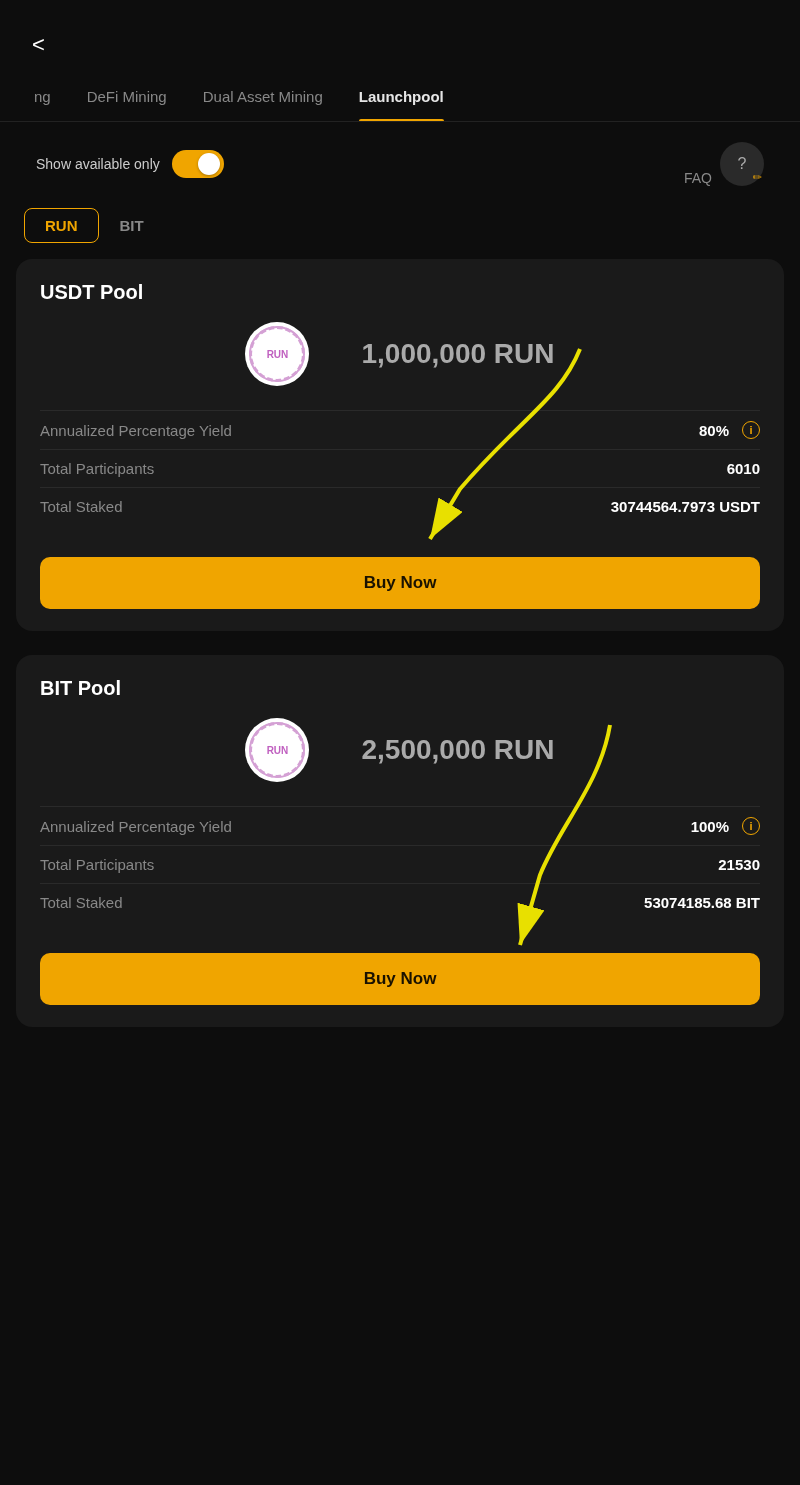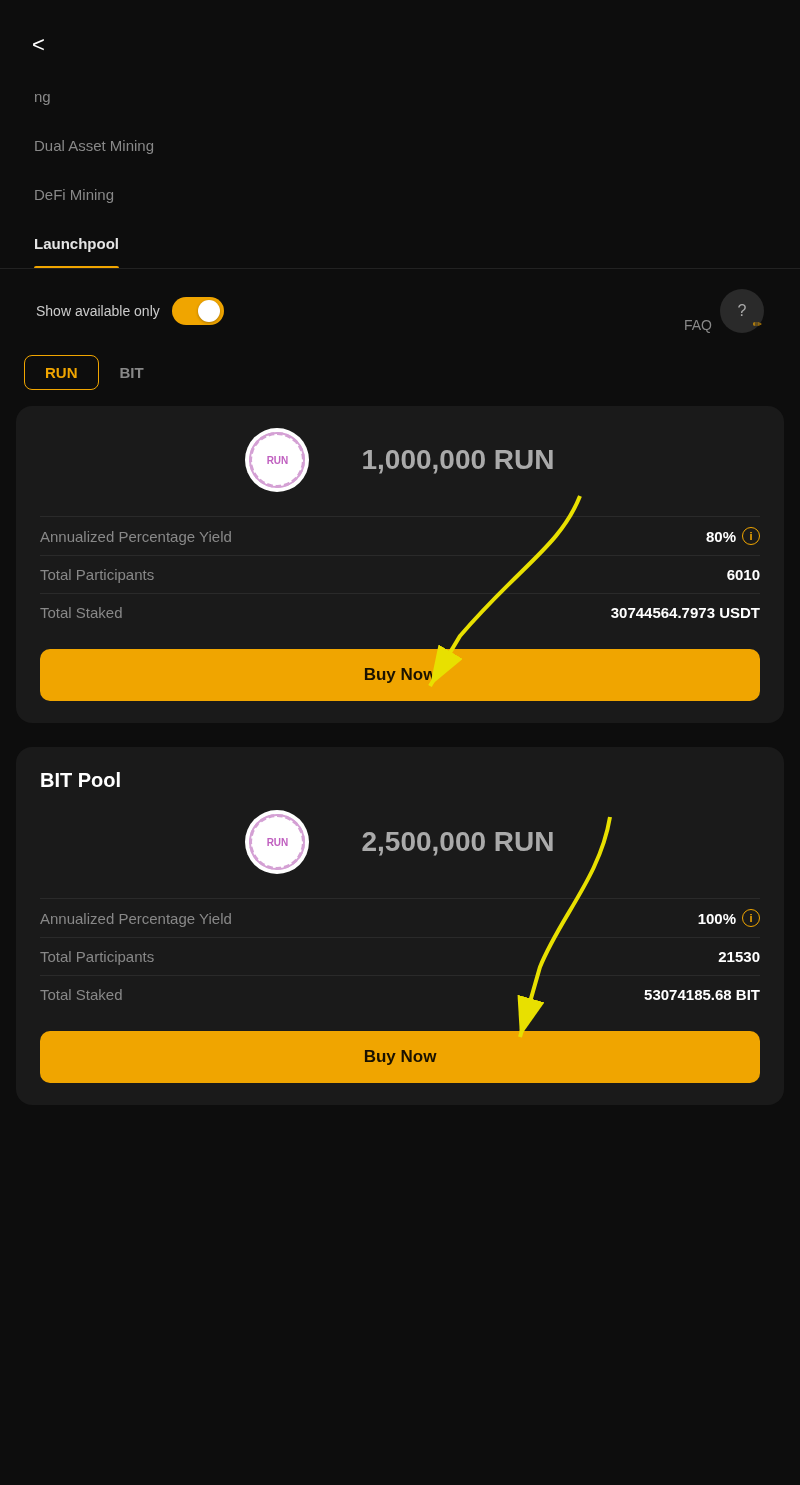--- a/index.html
+++ b/index.html
@@ -23,26 +23,25 @@
       color: #fff;
       background: none;
       border: none;
       cursor: pointer;
       padding: 4px 8px;
     }
 
     
     .tab-bar {
       display: flex;
-      align-items: flex-start;
+      align-items: flex-end;
       padding: 0 16px;
       border-bottom: 1px solid #222;
       gap: 0;
       overflow-x: auto;
-      flex-direction: column;
     }
     .tab-item {
       padding: 16px 18px;
       font-size: 15px;
       color: #888;
       cursor: pointer;
       white-space: nowrap;
       flex-shrink: 0;
       position: relative;
     }
@@ -219,21 +218,21 @@
       font-size: 15px;
     }
     .stat-label {
       color: #888;
     }
     .stat-value {
       color: #fff;
       font-weight: 700;
       display: flex;
       align-items: center;
-      gap: 6px;
+      gap: 13px;
     }
     .info-icon {
       width: 18px;
       height: 18px;
       border-radius: 50%;
       border: 1.5px solid #f0a500;
       display: inline-flex;
       align-items: center;
       justify-content: center;
       font-size: 11px;
@@ -245,21 +244,21 @@
     
     .buy-btn {
       width: 100%;
       background: #f0a500;
       color: #1a1200;
       font-size: 17px;
       font-weight: 700;
       border: none;
       border-radius: 10px;
       padding: 16px 0;
-      margin-top: 18px;
+      margin-top: 32px;
       cursor: pointer;
       text-align: center;
     }
 
     
     .annotation-container {
       position: relative;
     }
     .arrow-svg {
       position: absolute;
@@ -269,22 +268,22 @@
   </style>
 </head>
 <body>
 
 <div class="header">
   <button class="back-btn">&lt;</button>
 </div>
 
 <div class="tab-bar">
   <div class="tab-item">ng</div>
+  <div class="tab-item">DeFi Mining</div>
   <div class="tab-item">Dual Asset Mining</div>
-  <div class="tab-item">DeFi Mining</div>
   <div class="tab-item active">Launchpool</div>
 </div>
 
 <div class="controls-row">
   <div class="show-available">
     <span>Show available only</span>
     <div class="toggle">
       <div class="toggle-knob"></div>
     </div>
   </div>
@@ -297,20 +296,21 @@
   </div>
 </div>
 
 <div class="sub-tabs">
   <div class="sub-tab active">RUN</div>
   <div class="sub-tab">BIT</div>
 </div>
 
 <div class="annotation-container">
   <div class="pool-card">
+    <div class="pool-title">USDT Pool</div>
 
     <div class="token-display">
       <div class="token-logo">
         <div class="token-logo-inner">
           <div class="gear-ring"></div>
           <span class="token-logo-text">RUN</span>
         </div>
       </div>
       <span class="token-amount">1,000,000 RUN</span>
     </div>

